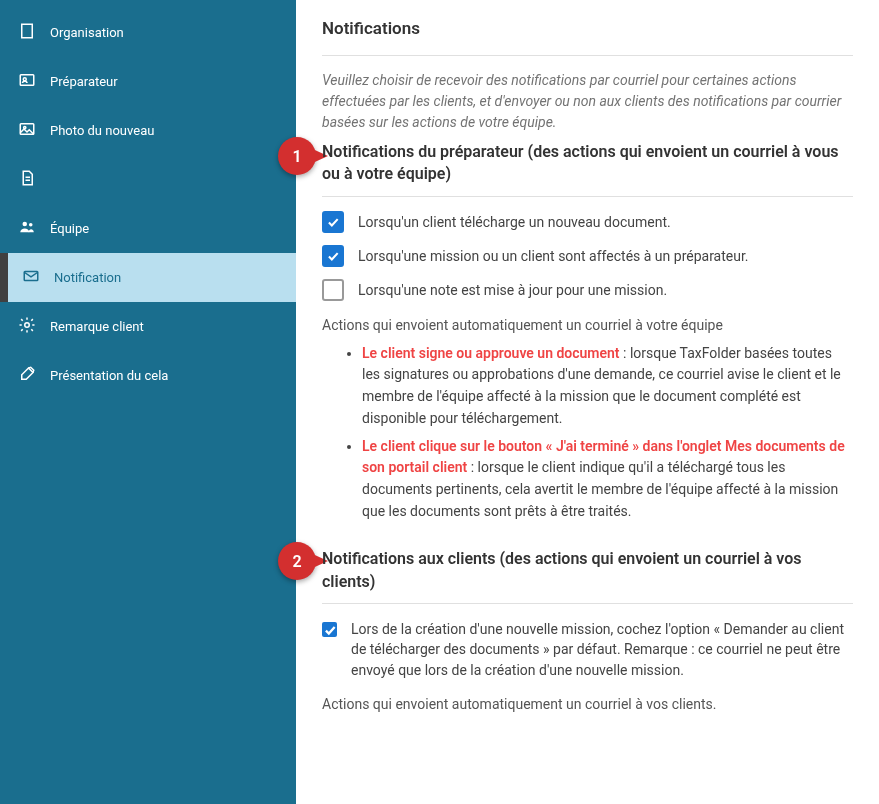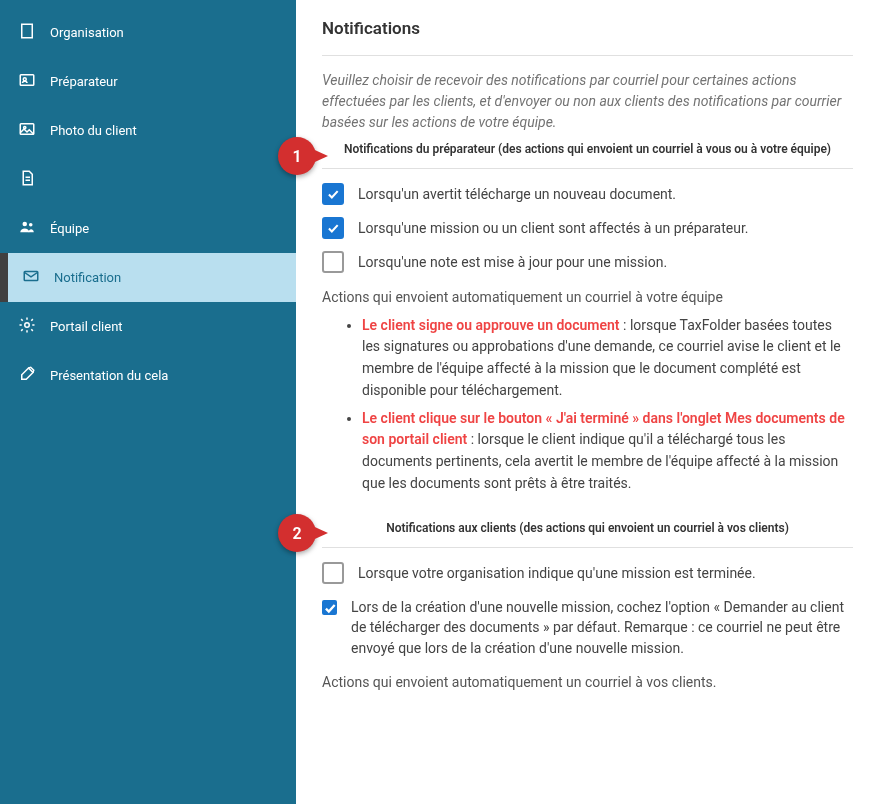--- a/index.html
+++ b/index.html
@@ -9,21 +9,21 @@
   .nav-item { display: flex; align-items: center; gap: 14px; padding: 14px 18px; color: #fff; cursor: pointer; font-size: 13px; }
   .nav-item.active { background: #b9dfef; color: #1a6e8e; border-left: 8px solid #404040; padding-left: 14px; }
   .nav-item svg { width: 18px; height: 18px; flex-shrink: 0; }
   .main { flex: 1; padding: 18px 26px 30px 26px; position: relative; }
   .step-ptr { position: absolute; left: -44px; width: 70px; height: 40px; pointer-events: none; }
   .step-ptr-body { background: #d32f2f; color: #fff; font-weight: 600; font-size: 16px; width: 38px; height: 38px; border-radius: 50%; display: flex; align-items: center; justify-content: center; box-shadow: 0 2px 5px rgba(0,0,0,.35); position: relative; }
   .step-ptr-body::after { content: ""; position: absolute; right: -22px; top: 50%; transform: translateY(-50%); border: 10px solid transparent; border-left: 22px solid #d32f2f; }
   h1.page-title { font-size: 17px; font-weight: 600; color: #333; margin-bottom: 17px; }
   hr.rule { border: none; border-top: 1px solid #e0e0e0; margin-bottom: 14px; }
   .intro { color: #737373; line-height: 1.5; margin-bottom: 8px; font-style: italic; }
-  .section-head { font-size: 12px; font-weight: 600; color: #333; line-height: 1.4; margin-bottom: 10px; position: relative; text-align: center; }
+  .section-head { font-size: 16px; font-weight: 600; color: #333; line-height: 1.4; margin-bottom: 10px; position: relative; }
   .checkbox-row { display: flex; align-items: flex-start; gap: 14px; margin: 12px 0; }
   .cb { width: 18px; height: 18px; border: 2px solid #1976d2; border-radius: 3px; flex-shrink: 0; display: flex; align-items: center; justify-content: center; cursor: pointer; }
   .cb.big { width: 22px; height: 22px; border-width: 2px; }
   .cb.unchecked { border-color: #999; }
   .cb.checked { background: #1976d2; }
   .cb.small-fill { width: 15px; height: 15px; background: #1976d2; border: none; border-radius: 2px; }
   .cb svg { width: 14px; height: 14px; }
   .cb-label { color: #444; line-height: 1.45; padding-top: 1px; }
   .sub-caption { color: #555; margin: 16px 0 10px; }
   ul.auto-list { list-style: disc; padding-left: 40px; color: #444; line-height: 1.55; }
@@ -56,21 +56,21 @@
             <path d="M6 16c0-1.5 1.5-2.5 3-2.5s3 1 3 2.5"></path>
           </svg></span>
       <span>Préparateur</span>
     </div>
     <div class="nav-item">
       <span><svg viewBox="0 0 24 24" fill="none" stroke="currentColor" stroke-width="2">
             <rect x="3" y="5" width="18" height="14" rx="1"></rect>
             <circle cx="9" cy="10" r="1.5"></circle>
             <path d="M3 17l5-5 4 4 3-3 6 6"></path>
           </svg></span>
-      <span>Photo du client</span>
+      <span>Photo du nouveau</span>
     </div>
     <div class="nav-item">
       <span><svg viewBox="0 0 24 24" fill="none" stroke="currentColor" stroke-width="2">
             <path d="M7 3h8l4 4v14H7z"></path>
             <line x1="10" y1="11" x2="16" y2="11"></line>
             <line x1="10" y1="15" x2="16" y2="15"></line>
           </svg></span>
     </div>
     <div class="nav-item">
       <span><svg viewBox="0 0 24 24" fill="currentColor">
@@ -86,21 +86,21 @@
             <rect x="3" y="6" width="18" height="12" rx="1"></rect>
             <path d="M3 7l9 6 9-6"></path>
           </svg></span>
       <span>Notification</span>
     </div>
     <div class="nav-item">
       <span><svg viewBox="0 0 24 24" fill="none" stroke="currentColor" stroke-width="2">
             <circle cx="12" cy="12" r="3"></circle>
             <path d="M12 2v3M12 19v3M4.2 4.2l2.1 2.1M17.7 17.7l2.1 2.1M2 12h3M19 12h3M4.2 19.8l2.1-2.1M17.7 6.3l2.1-2.1"></path>
           </svg></span>
-      <span>Portail client</span>
+      <span>Remarque client</span>
     </div>
     <div class="nav-item">
       <span><svg viewBox="0 0 24 24" fill="none" stroke="currentColor" stroke-width="2">
             <path d="M14 4l6 6-9 9H5v-6z"></path>
             <path d="M14 4l3-1 4 4-1 3"></path>
           </svg></span>
       <span>Présentation du cela</span>
     </div>
   </nav>
 
@@ -116,21 +116,21 @@
         </div>
       <h2 class="section-head">Notifications du préparateur (des actions qui envoient un courriel à vous ou à votre équipe)</h2>
       <hr class="rule">
 
       <div class="checkbox-row">
         <div class="cb big checked">
             <svg viewBox="0 0 24 24" fill="none" stroke="#fff" stroke-width="3.5">
               <polyline points="5 13 10 18 20 7"></polyline>
             </svg>
           </div>
-        <div class="cb-label">Lorsqu'un avertit télécharge un nouveau document.</div>
+        <div class="cb-label">Lorsqu'un client télécharge un nouveau document.</div>
       </div>
       <div class="checkbox-row">
         <div class="cb big checked">
             <svg viewBox="0 0 24 24" fill="none" stroke="#fff" stroke-width="3.5">
               <polyline points="5 13 10 18 20 7"></polyline>
             </svg>
           </div>
         <div class="cb-label">Lorsqu'une mission ou un client sont affectés à un préparateur.</div>
       </div>
       <div class="checkbox-row">
@@ -146,24 +146,20 @@
     </div>
 
     <div class="sect-block">
       <div class="step-ptr" style="top:-6px;">
           <div class="step-ptr-body">2</div>
         </div>
       <h2 class="section-head">Notifications aux clients (des actions qui envoient un courriel à vos clients)</h2>
       <hr class="rule">
 
       <div class="checkbox-row">
-        <div class="cb big unchecked"></div>
-        <div class="cb-label">Lorsque votre organisation indique qu'une mission est terminée.</div>
-      </div>
-      <div class="checkbox-row">
         <div class="cb small-fill" style="margin-top:4px;">
             <svg viewBox="0 0 24 24" fill="none" stroke="#fff" stroke-width="4">
               <polyline points="5 13 10 18 20 7"></polyline>
             </svg>
           </div>
         <div class="cb-label">Lors de la création d'une nouvelle mission, cochez l'option « Demander au client de télécharger des documents » par défaut. Remarque : ce courriel ne peut être envoyé que lors de la création d'une nouvelle mission.</div>
       </div>
 
       <p class="sub-caption">Actions qui envoient automatiquement un courriel à vos clients.</p>
 

